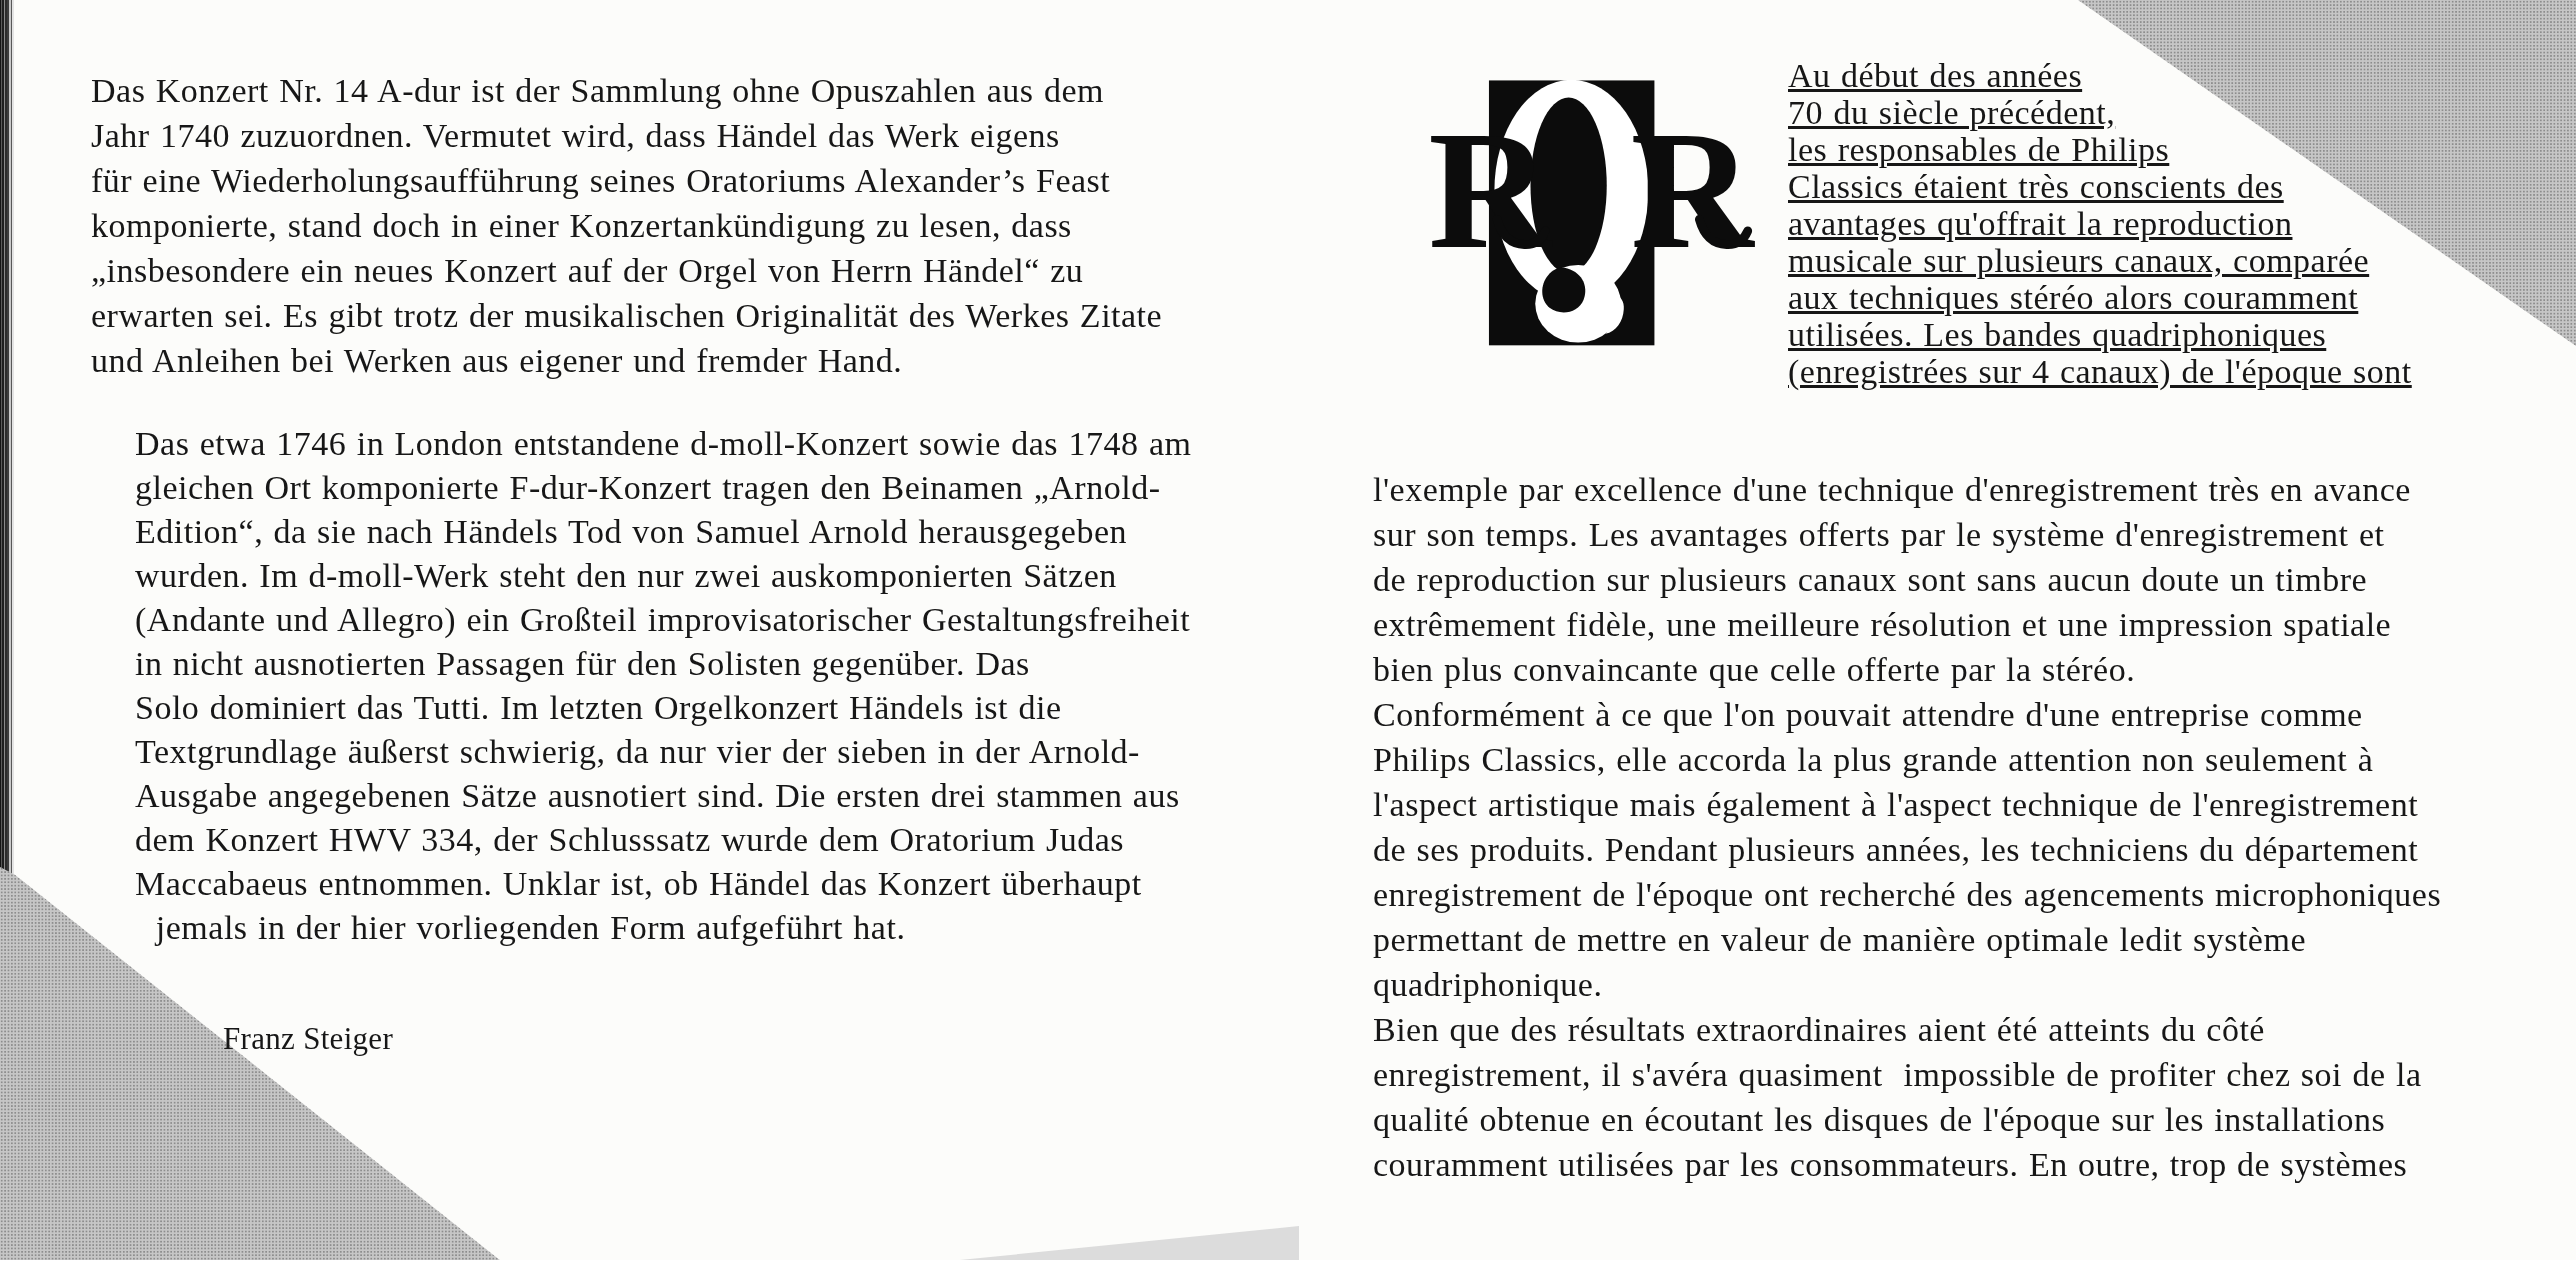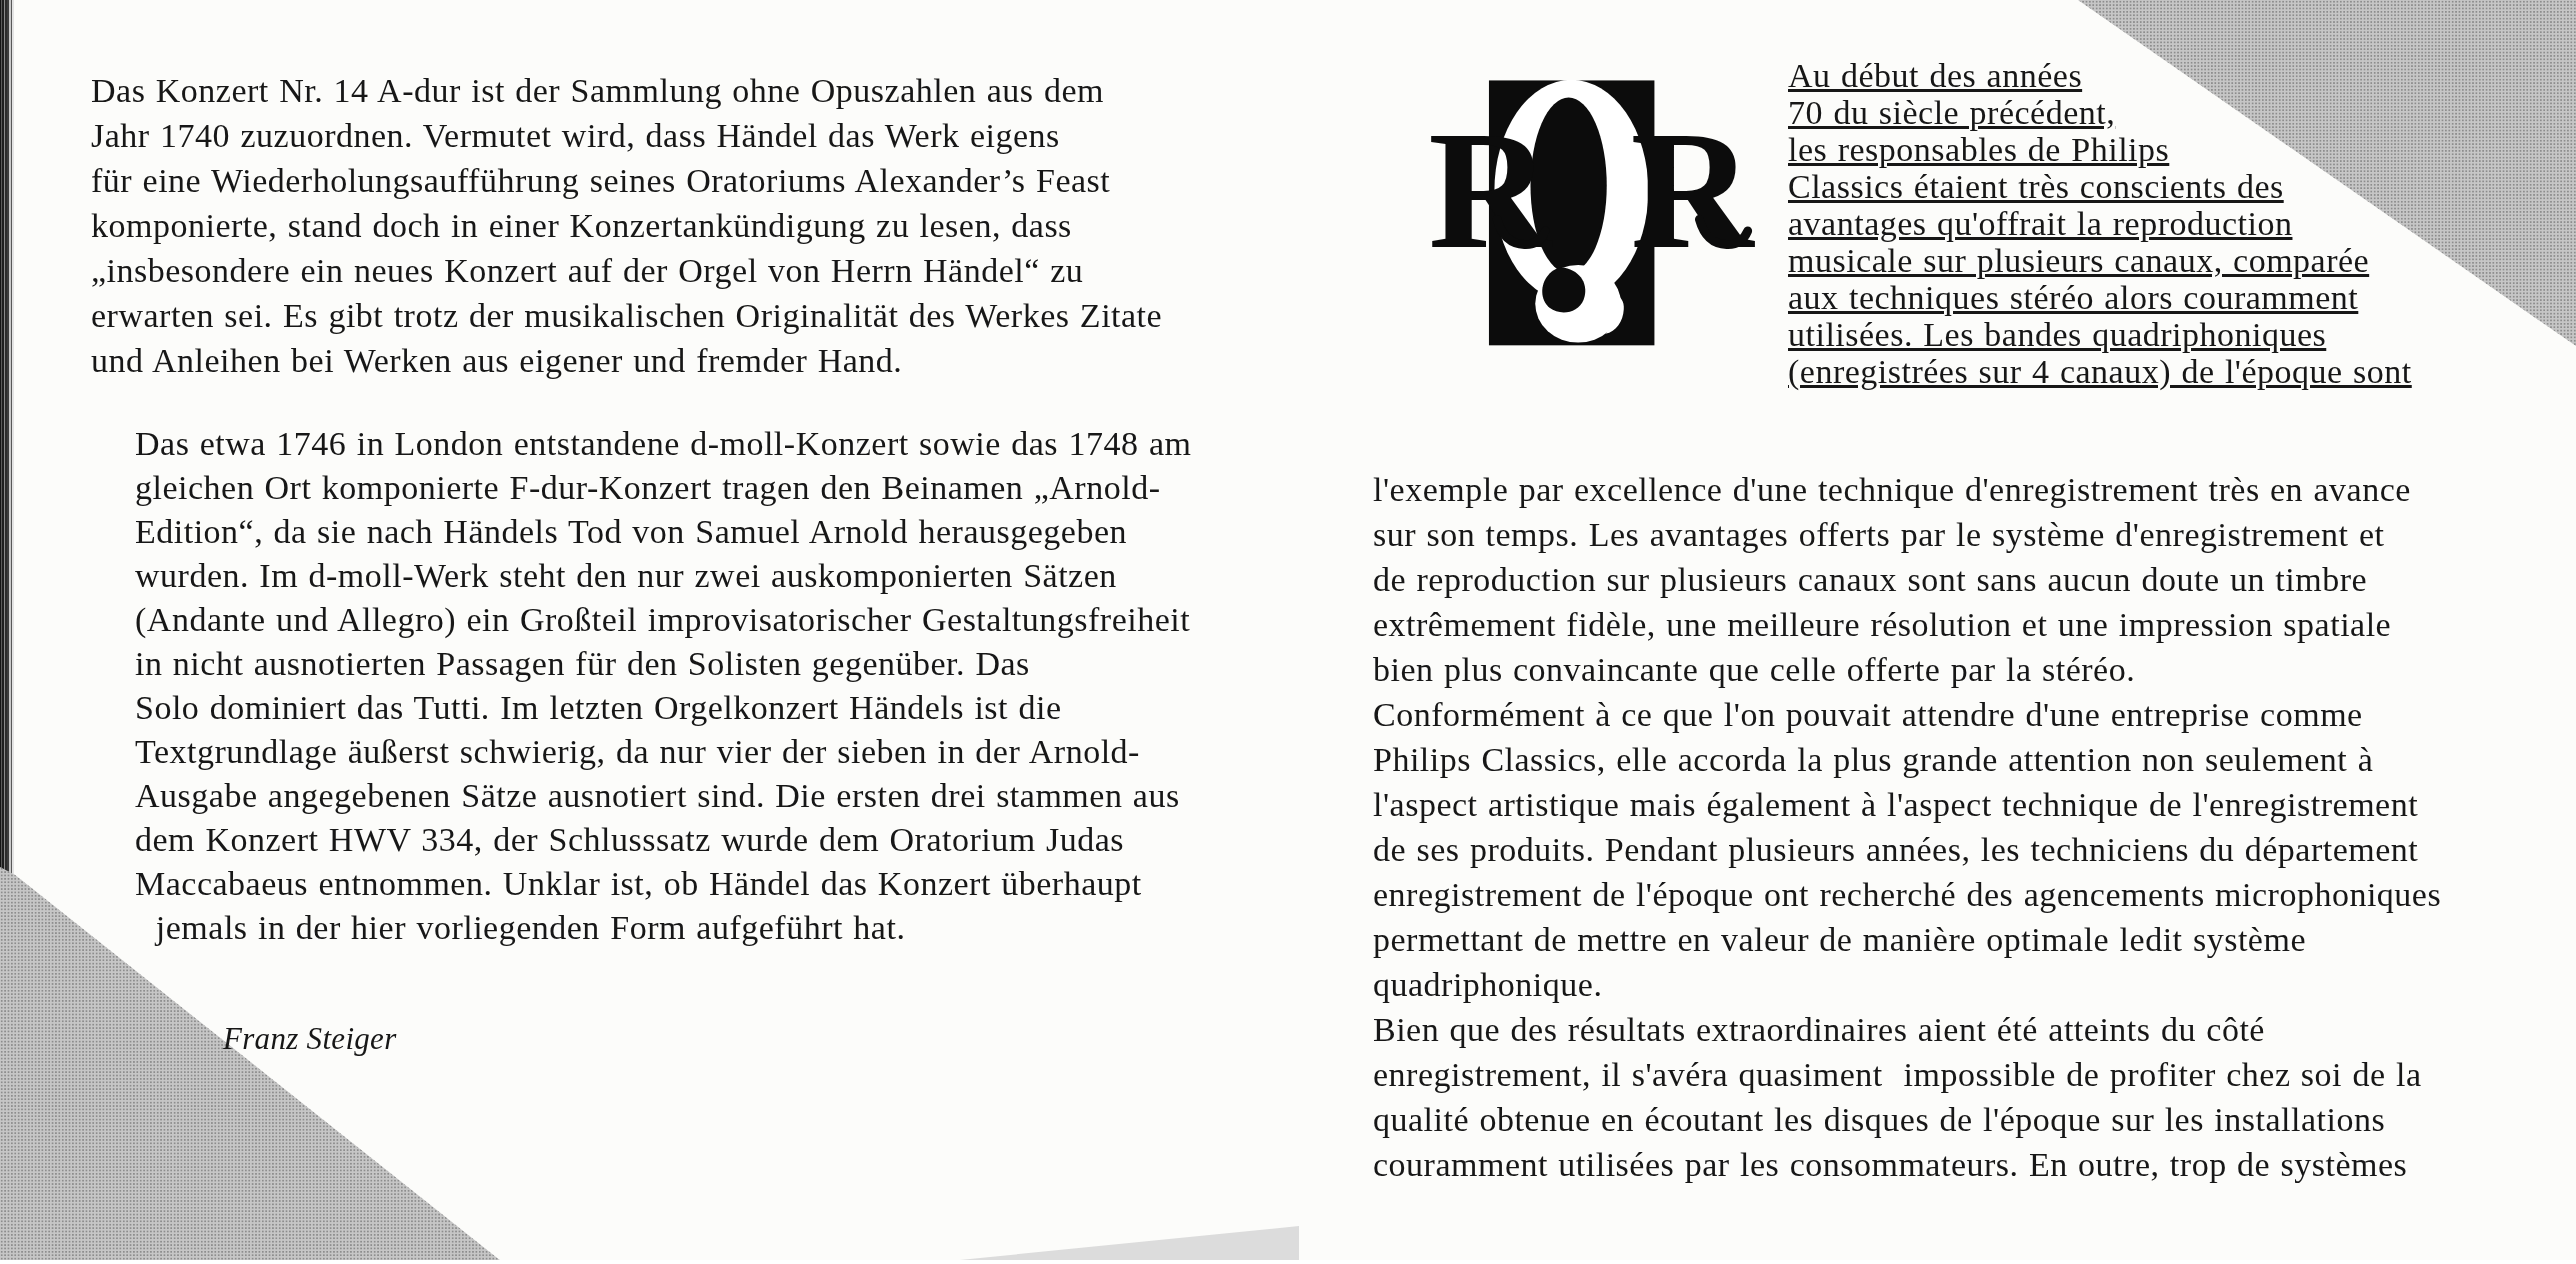--- a/index.html
+++ b/index.html
@@ -40,21 +40,21 @@
     position: absolute;
     font-size: 34px;
     white-space: pre-wrap;
     letter-spacing: 0.5px;
     word-spacing: 1.4px;
   }
   .para1   { left: 91px;  top: 68px; line-height: 45px; }
   .para2   { left: 91px;  top: 422px; line-height: 44px; margin-left: 44px; }
   .signature {
     position: absolute; left: 223px; top: 1021px;
-    font-style: italic; font-size: 31px; letter-spacing: 0.3px;
+    font-size: 31px; letter-spacing: 0.3px;
   }
   
   .fr-col  { left: 500px;  top: 57px;  line-height: 37px; text-decoration: underline; }
   .fr-body { left: 85px;  top: 467px; line-height: 45px; }
   .logo { position: absolute; left: 143px; top: 60px; width: 327px; height: 286px; }
   .logo svg { display: block; }
   .logo-rect { fill: #0c0c0c; }
   .logo-r {
     font-family: "Liberation Serif", serif;
     font-weight: bold;

